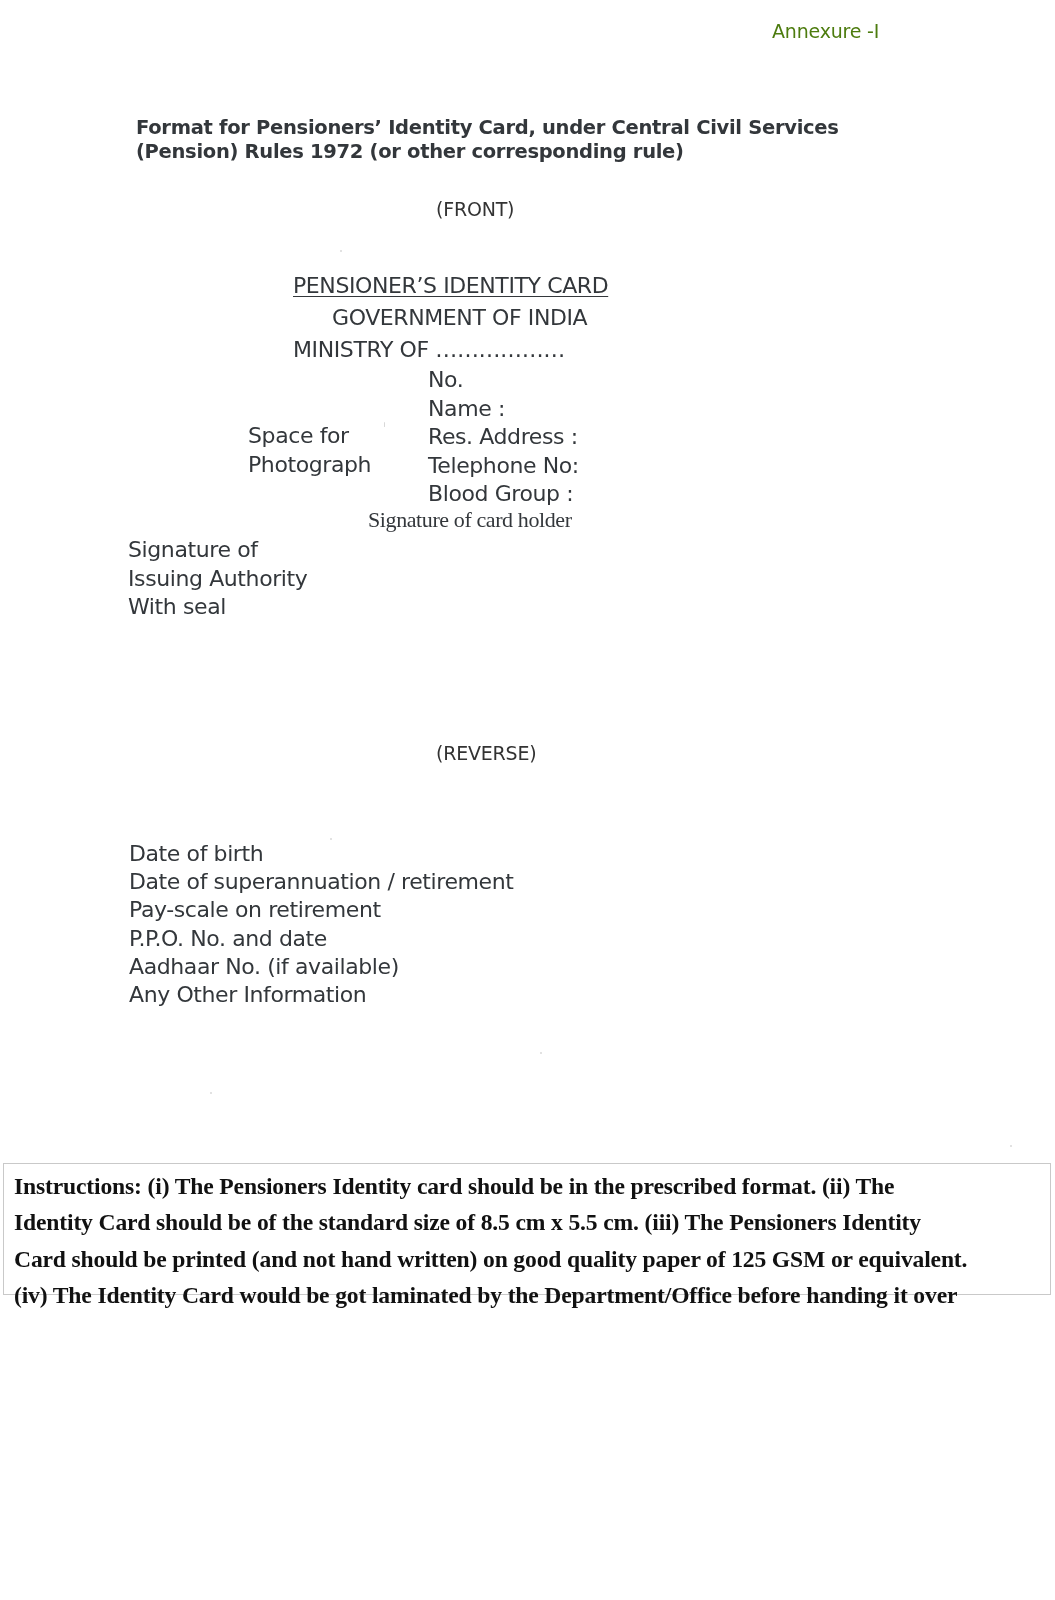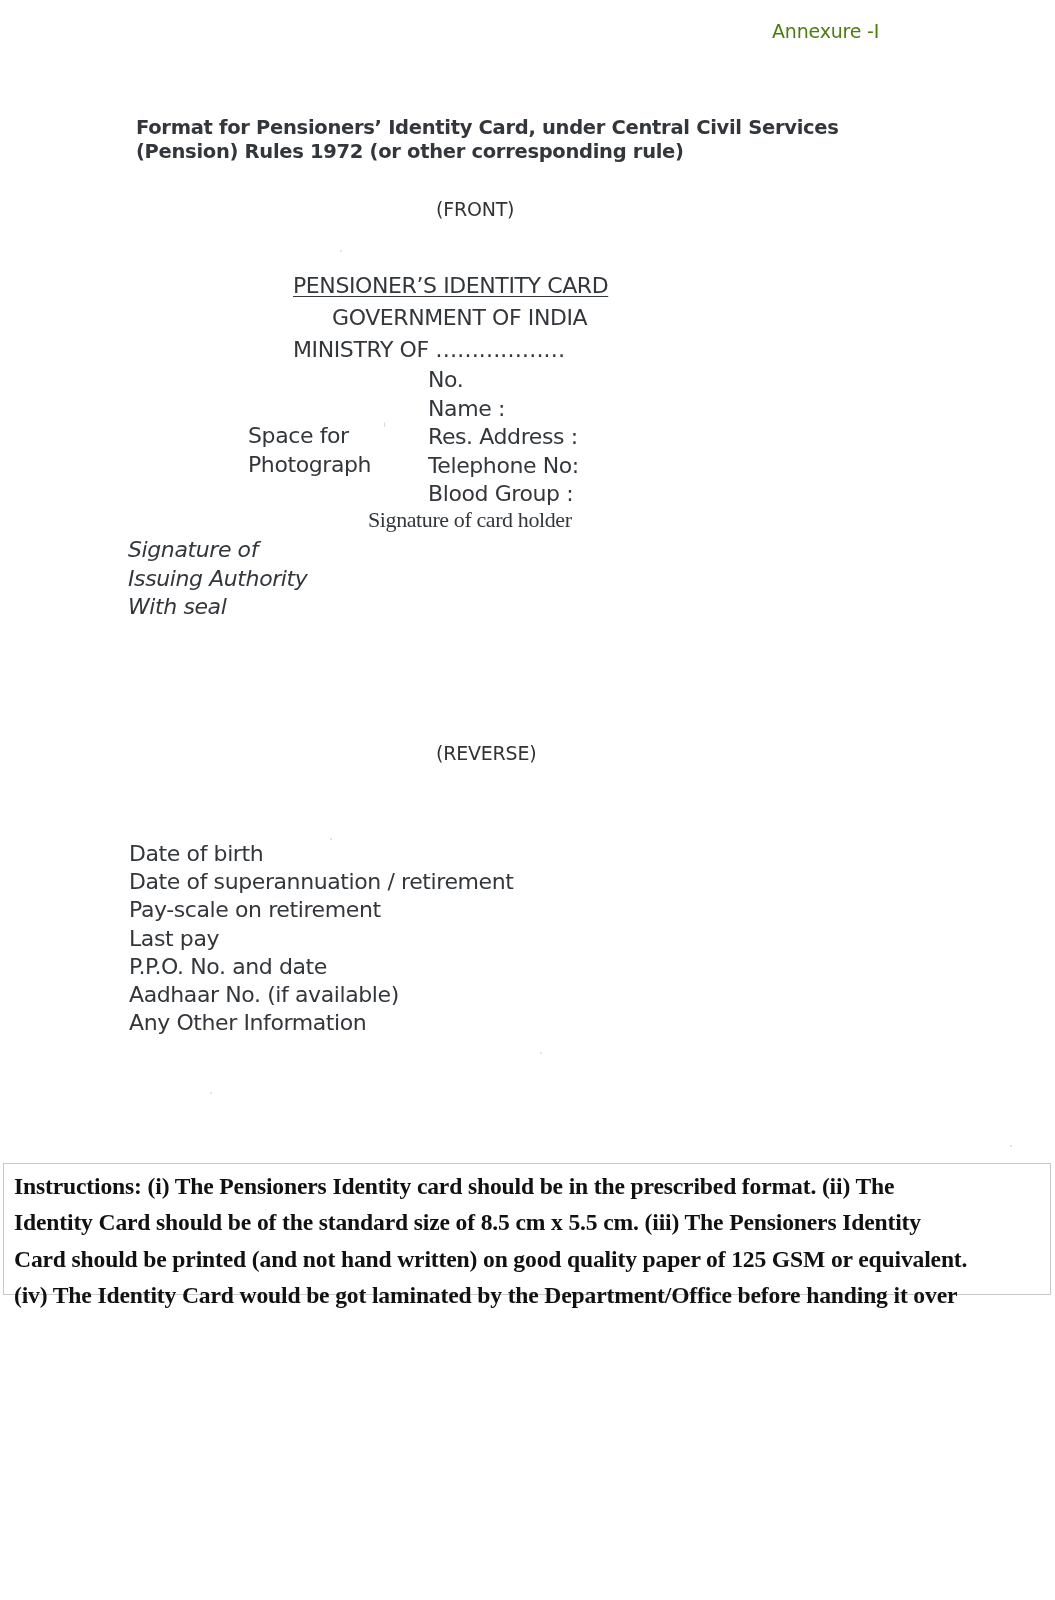--- a/index.html
+++ b/index.html
@@ -72,21 +72,20 @@
     color: #33373b;
     letter-spacing: -0.4px;
     font-family: Liberation Serif, serif;
   }
   .issuing {
     left: 128px; top: 536px;
     font-size: 22px;
     line-height: 28.5px;
     color: #33373b;
     letter-spacing: -0.4px;
-    font-style: italic;
   }
   .reverse-list {
     left: 129px; top: 840px;
     font-size: 22px;
     line-height: 28.2px;
     color: #33373b;
     letter-spacing: -0.4px;
   }
   .reverse-list div { height: 28.2px; }
 
@@ -150,21 +149,20 @@
   <div>Issuing Authority</div>
   <div>With seal</div>
 </div>
 
 <div class="abs section-label reverse-label">(REVERSE)</div>
 
 <div class="abs reverse-list">
   <div>Date of birth</div>
   <div>Date of superannuation / retirement</div>
   <div>Pay-scale on retirement</div>
-  <div>Last pay</div>
   <div>P.P.O. No. and date</div>
   <div>Aadhaar No. (if available)</div>
   <div>Any Other Information</div>
 </div>
 
 <div class="instructions-box">
   <div>Instructions: (i) The Pensioners Identity card should be in the prescribed format. (ii) The</div>
   <div>Identity Card should be of the standard size of 8.5 cm x 5.5 cm. (iii) The Pensioners Identity</div>
   <div>Card should be printed (and not hand written) on good quality paper of 125 GSM or equivalent.</div>
   <div>(iv) The Identity Card would be got laminated by the Department/Office before handing it over</div>

